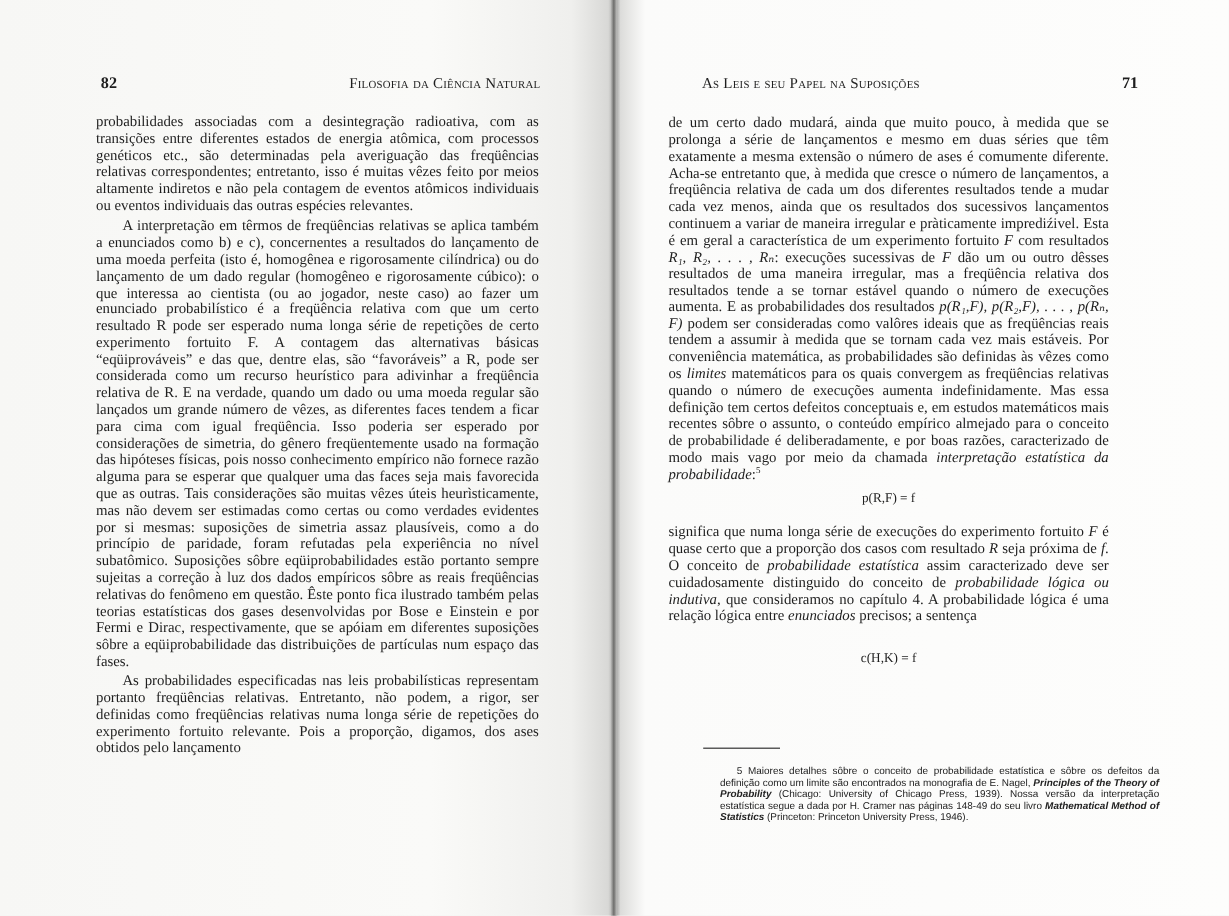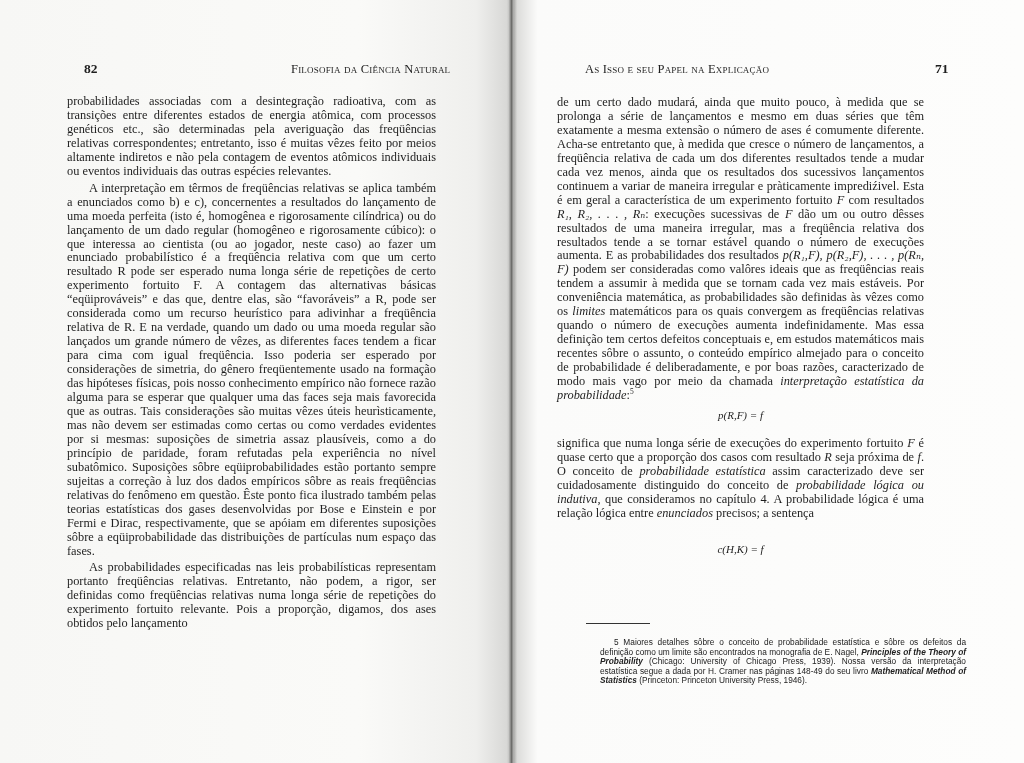--- a/index.html
+++ b/index.html
@@ -29,21 +29,21 @@
   .folio { position: absolute; top: 61px; font-size: 13.5px; font-weight: bold; }
   .sc { font-variant: small-caps; }
   .textblock {
     position: absolute; font-size: 12.35px; line-height: 13.95px;
     text-align: justify; hyphens: none;
   }
   .textblock p { margin: 0; }
   .indent { text-indent: 22px; }
   .para-gap { margin-top: 3px !important; }
   .eq {
-    text-align: center; font-style: italic; font-size: 11px; margin: 6px 0 14px 0;
+    text-align: center; font-size: 11px; margin: 6px 0 14px 0;
   }
   .eq2 { margin: 22px 0 0 0; text-align: center; }
   .fn-rule {
     position: absolute; left: 586px; top: 623px; width: 64px; height: 1px; background: #333;
   }
   .footnote {
     position: absolute; left: 600px; top: 638px; width: 366px;
     font-size: 8.3px; line-height: 9.5px; text-align: justify;
     font-family: "Liberation Sans", "DejaVu Sans", sans-serif;
     color: #222;
@@ -56,27 +56,27 @@
 <body>
 
 <div class="spread">
   <div class="page-left"></div>
   <div class="page-right"></div>
   <div class="spine"></div>
 
   <div class="folio" style="left:84px;">82</div>
   <div class="running-head sc" style="left:258px;margin-left:33px;">Filosofia da Ciência Natural</div>
 
-  <div class="textblock" style="left:67px; top:95px; width:369px;">
+  <div class="textblock" style="left:80px; top:95px; width:369px;">
     <p>probabilidades associadas com a desintegração radioativa, com as transições entre diferentes estados de energia atômica, com processos genéticos etc., são determinadas pela averiguação das freqüências relativas correspondentes; entretanto, isso é muitas vêzes feito por meios altamente indiretos e não pela contagem de eventos atômicos individuais ou eventos individuais das outras espécies relevantes.</p>
     <p class="indent para-gap">A interpretação em têrmos de freqüências relativas se aplica também a enunciados como b) e c), concernentes a resultados do lançamento de uma moeda perfeita (isto é, homogênea e rigorosamente cilíndrica) ou do lançamento de um dado regular (homogêneo e rigorosamente cúbico): o que interessa ao cientista (ou ao jogador, neste caso) ao fazer um enunciado probabilístico é a freqüência relativa com que um certo resultado R pode ser esperado numa longa série de repetições de certo experimento fortuito F. A contagem das alternativas básicas “eqüiprováveis” e das que, dentre elas, são “favoráveis” a R, pode ser considerada como um recurso heurístico para adivinhar a freqüência relativa de R. E na verdade, quando um dado ou uma moeda regular são lançados um grande número de vêzes, as diferentes faces tendem a ficar para cima com igual freqüência. Isso poderia ser esperado por considerações de simetria, do gênero freqüentemente usado na formação das hipóteses físicas, pois nosso conhecimento empírico não fornece razão alguma para se esperar que qualquer uma das faces seja mais favorecida que as outras. Tais considerações são muitas vêzes úteis heurìsticamente, mas não devem ser estimadas como certas ou como verdades evidentes por si mesmas: suposições de simetria assaz plausíveis, como a do princípio de paridade, foram refutadas pela experiência no nível subatômico. Suposições sôbre eqüiprobabilidades estão portanto sempre sujeitas a correção à luz dos dados empíricos sôbre as reais freqüências relativas do fenômeno em questão. Êste ponto fica ilustrado também pelas teorias estatísticas dos gases desenvolvidas por Bose e Einstein e por Fermi e Dirac, respectivamente, que se apóiam em diferentes suposições sôbre a eqüiprobabilidade das distribuições de partículas num espaço das fases.</p>
     <p class="indent para-gap">As probabilidades especificadas nas leis probabilísticas representam portanto freqüências relativas. Entretanto, não podem, a rigor, ser definidas como freqüências relativas numa longa série de repetições do experimento fortuito relevante. Pois a proporção, digamos, dos ases obtidos pelo lançamento</p>
   </div>
 
-  <div class="running-head sc" style="left:585px;">As Isso e seu Papel na Explicação</div>
+  <div class="running-head sc" style="left:585px;">As Leis e seu Papel na Suposições</div>
   <div class="folio" style="left:935px;">71</div>
 
   <div class="textblock" style="left:557px; top:96px; width:367px;">
     <p><span>de um certo dado mudará, ainda que muito pouco, à medida que se prolonga a série de lançamentos e mesmo em duas séries que têm exatamente a mesma extensão o número de ases é comumente diferente. Acha-se entretanto que, à medida que cresce o número de lançamentos, a freqüência relativa de cada um dos diferentes resultados tende a mudar cada vez menos, ainda que os resultados dos sucessivos lançamentos continuem a variar de maneira irregular e pràticamente imprediźivel. Esta é em geral a característica de um experimento fortuito </span><i>F</i><span> com resultados </span><i>R₁, R₂, . . . , Rₙ</i><span>: execuções sucessivas de </span><i>F</i><span> dão um ou outro dêsses resultados de uma maneira irregular, mas a freqüência relativa dos resultados tende a se tornar estável quando o número de execuções aumenta. E as probabilidades dos resultados </span><i>p(R₁,F), p(R₂,F), . . . , p(Rₙ, F)</i><span> podem ser consideradas como valôres ideais que as freqüências reais tendem a assumir à medida que se tornam cada vez mais estáveis. Por conveniência matemática, as probabilidades são definidas às vêzes como os </span><i>limites</i><span> matemáticos para os quais convergem as freqüências relativas quando o número de execuções aumenta indefinidamente. Mas essa definição tem certos defeitos conceptuais e, em estudos matemáticos mais recentes sôbre o assunto, o conteúdo empírico almejado para o conceito de probabilidade é deliberadamente, e por boas razões, caracterizado de modo mais vago por meio da chamada </span><i>interpretação estatística da probabilidade</i><span>:</span><sup>5</sup></p>
     <div class="eq">p(R,F) = f</div>
     <p><span>significa que numa longa série de execuções do experimento fortuito </span><i>F</i><span> é quase certo que a proporção dos casos com resultado </span><i>R</i><span> seja próxima de </span><i>f</i><span>. O conceito de </span><i>probabilidade estatística</i><span> assim caracterizado deve ser cuidadosamente distinguido do conceito de </span><i>probabilidade lógica ou indutiva</i><span>, que consideramos no capítulo 4. A probabilidade lógica é uma relação lógica entre </span><i>enunciados</i><span> precisos; a sentença</span></p>
     <div class="eq eq2">c(H,K) = f</div>
   </div>
 
   <div class="fn-rule"></div>

